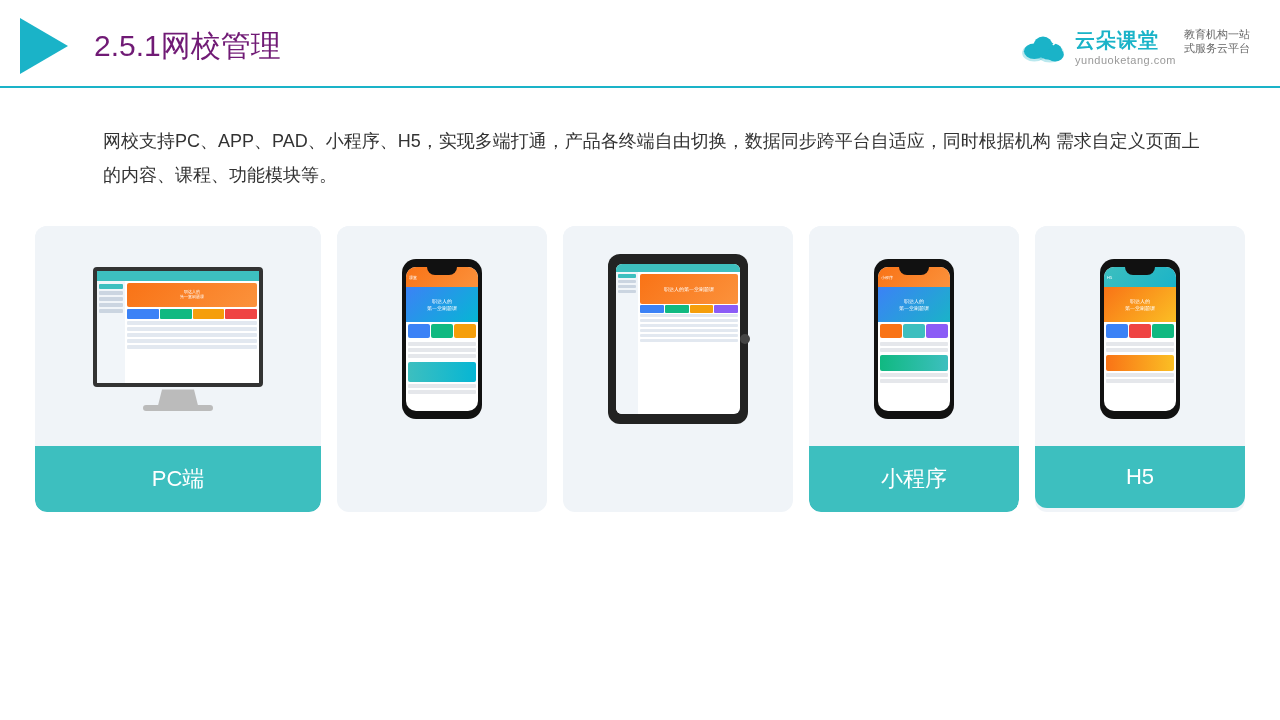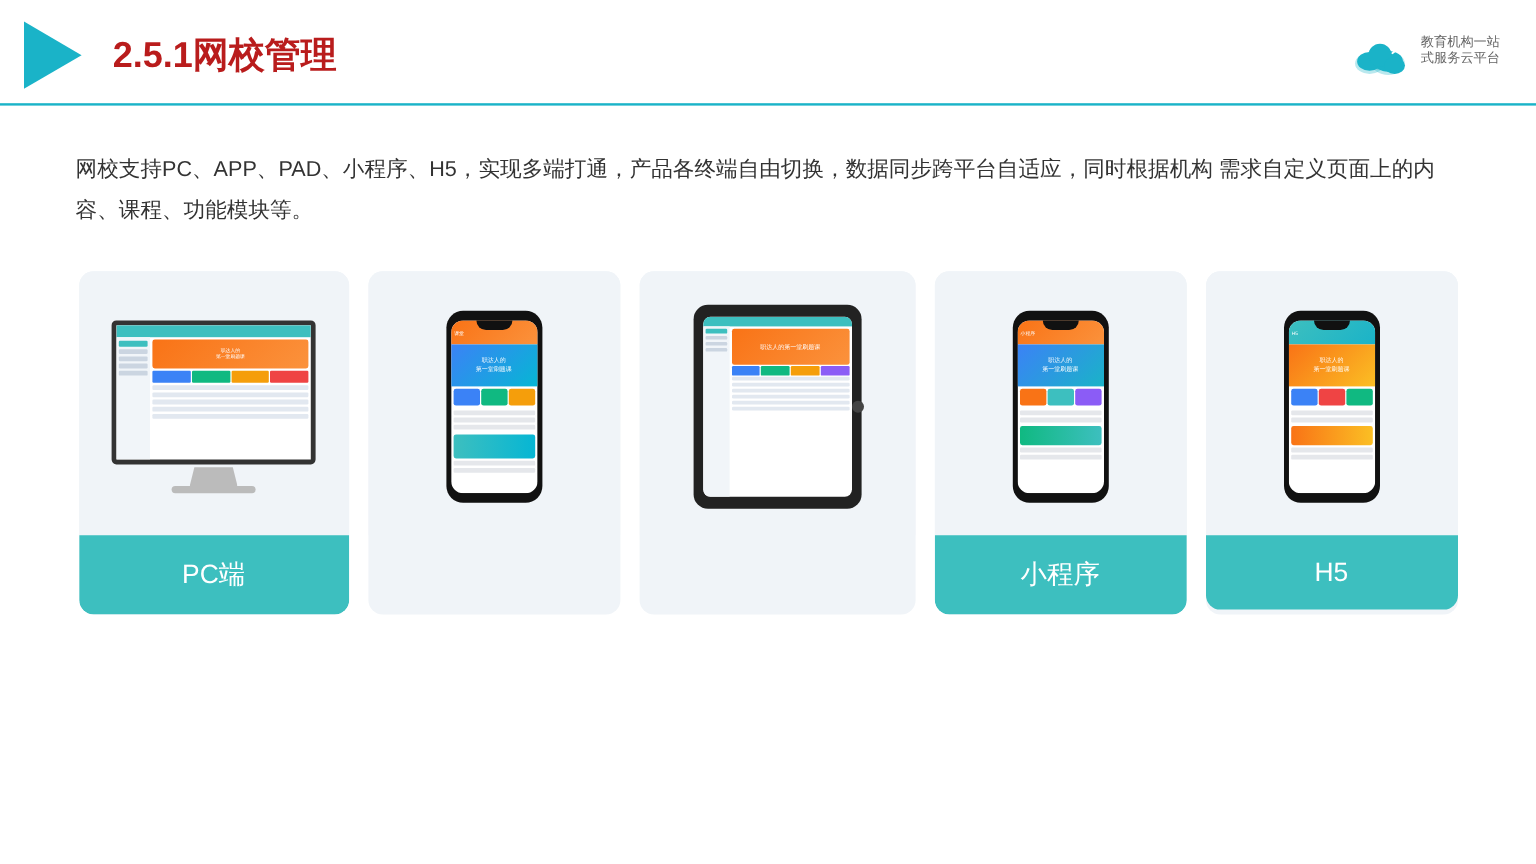--- a/index.html
+++ b/index.html
@@ -31,22 +31,22 @@
       width: 0;
       height: 0;
       border-top: 28px solid transparent;
       border-bottom: 28px solid transparent;
       border-left: 48px solid #1ab3c8;
       margin-right: 10px;
     }
 
     .header-title {
       font-size: 30px;
-      font-weight: bold;
-      color: #b91c1c;
+      font-weight: normal;
+      color: #701a75;
     }
 
     .logo-cloud {
       display: flex;
       align-items: center;
       gap: 6px;
     }
 
     .cloud-icon-svg {
       width: 52px;
@@ -68,21 +68,21 @@
 
     .logo-tagline {
       font-size: 11px;
       color: #666;
       text-align: right;
       line-height: 1.3;
     }
 
     
     .description {
-      padding: 36px 80px 24px 63px;
+      padding: 36px 80px 24px 103px;
       font-size: 18px;
       color: #333;
       line-height: 1.9;
     }
 
     
     .cards-container {
       display: flex;
       gap: 16px;
       padding: 10px 60px 0 60px;
@@ -207,21 +207,21 @@
       background: #444;
       border-radius: 50%;
       position: absolute;
       right: -2px;
       top: 50%;
       transform: translateY(-50%);
     }
 
     
     .card-pc {
-      width: 225px;
+      width: 286px;
     }
     .card-pc .card-image-area {
       height: 220px;
     }
 
     
     .mini-screen {
       width: 100%;
       height: 100%;
       display: flex;
@@ -282,20 +282,24 @@
         <ellipse cx="20" cy="28" rx="14" ry="10" fill="#1ab3c8" opacity="0.3"></ellipse>
         <ellipse cx="38" cy="28" rx="16" ry="11" fill="#1ab3c8" opacity="0.3"></ellipse>
         <ellipse cx="30" cy="22" rx="12" ry="12" fill="#1ab3c8" opacity="0.5"></ellipse>
         <ellipse cx="20" cy="26" rx="12" ry="9" fill="#1ab3c8"></ellipse>
         <ellipse cx="38" cy="26" rx="14" ry="10" fill="#1ab3c8"></ellipse>
         <ellipse cx="30" cy="20" rx="11" ry="11" fill="#1ab3c8"></ellipse>
         <ellipse cx="44" cy="30" rx="10" ry="8" fill="#1ab3c8"></ellipse>
 
         <path d="M42 18 Q50 10 52 20 Q56 14 58 22" stroke="#fff" stroke-width="2" fill="none" stroke-linecap="round"></path>
       </svg>
+      <div>
+        <div class="logo-text-cn">云朵课堂</div>
+        <div class="logo-url">yunduoketang.com</div>
+      </div>
     </div>
     <div class="logo-tagline">教育机构一站<br>式服务云平台</div>
   </div>
 </div>
 
 <div class="description">
   <span>网校支持PC、APP、PAD、小程序、H5，实现多端打通，产品各终端自由切换，数据同步跨平台自适应，同时根据机构
 需求自定义页面上的内容、课程、功能模块等。</span>
 </div>
 

